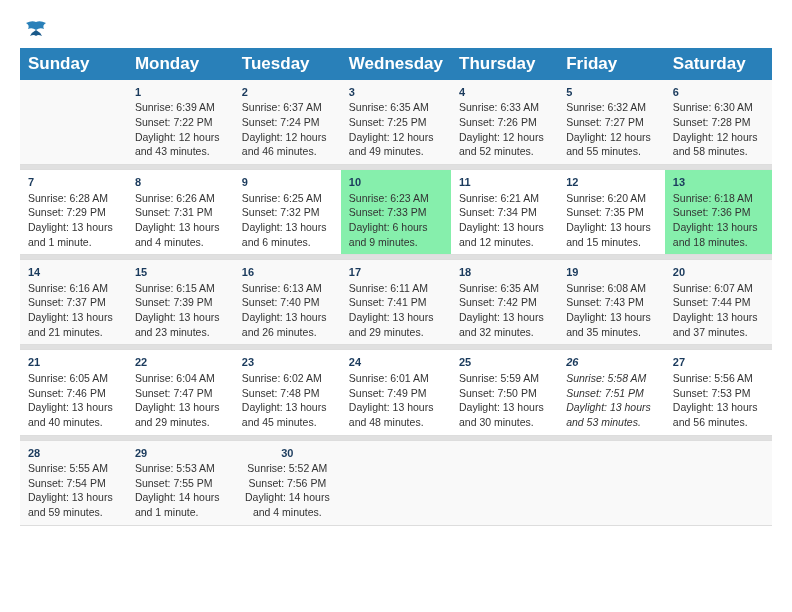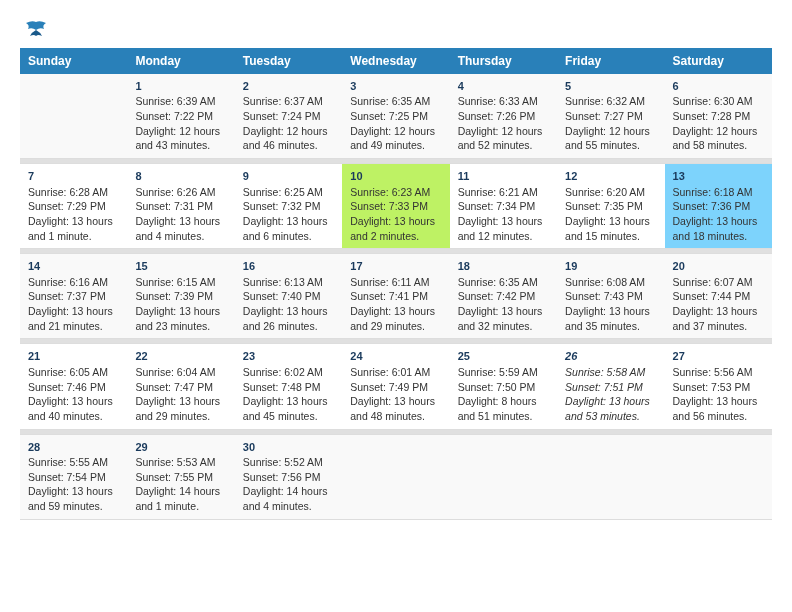--- a/index.html
+++ b/index.html
@@ -50,21 +50,21 @@
       width: 100%;
       border-collapse: collapse;
       font-size: 11px;
     }
     thead tr th {
       background-color: #2980b9;
       color: #fff;
       font-weight: bold;
       text-align: left;
       padding: 6px 8px;
-      font-size: 12px;
+      font-size: 17px;
     }
     tbody tr {
       border-bottom: 1px solid #ddd;
     }
     tbody tr:nth-child(odd) {
       background-color: #f9f9f9;
     }
     tbody tr:nth-child(even) {
       background-color: #fff;
     }
@@ -174,39 +174,39 @@
           <div>Sunrise: 6:26 AM</div>
           <div>Sunset: 7:31 PM</div>
           <div>Daylight: 13 hours and 4 minutes.</div>
         </td>
         <td style="background-color: rgb(255, 255, 255);">
           <div class="day-num">9</div>
           <div>Sunrise: 6:25 AM</div>
           <div>Sunset: 7:32 PM</div>
           <div>Daylight: 13 hours and 6 minutes.</div>
         </td>
-        <td style="background-color: #bef264; margin-left: 8px;">
+        <td style="background-color: #86efac; margin-left: 8px;">
           <div class="day-num">10</div>
           <div>Sunrise: 6:23 AM</div>
           <div>Sunset: 7:33 PM</div>
-          <div>Daylight: 13 hours and 2 minutes.</div>
+          <div>Daylight: 6 hours and 9 minutes.</div>
         </td>
         <td style="background-color: rgb(255, 255, 255);">
           <div class="day-num">11</div>
           <div>Sunrise: 6:21 AM</div>
           <div>Sunset: 7:34 PM</div>
           <div>Daylight: 13 hours and 12 minutes.</div>
         </td>
         <td style="background-color: rgb(255, 255, 255);">
           <div class="day-num">12</div>
           <div>Sunrise: 6:20 AM</div>
           <div>Sunset: 7:35 PM</div>
           <div>Daylight: 13 hours and 15 minutes.</div>
         </td>
-        <td style="background-color: #7dd3fc;">
+        <td style="background-color: #86efac;">
           <div class="day-num">13</div>
           <div>Sunrise: 6:18 AM</div>
           <div>Sunset: 7:36 PM</div>
           <div>Daylight: 13 hours and 18 minutes.</div>
         </td>
       </tr>
       <tr>
         <td colspan="7" style="padding: 2px 0px; background-color: rgb(224, 224, 224); height: 2px;"></td>
       </tr>
       <tr style="background-color: #0f172a;">
@@ -278,21 +278,21 @@
         <td style="background-color: rgb(255, 255, 255);">
           <div class="day-num">24</div>
           <div>Sunrise: 6:01 AM</div>
           <div>Sunset: 7:49 PM</div>
           <div>Daylight: 13 hours and 48 minutes.</div>
         </td>
         <td style="background-color: rgb(255, 255, 255);">
           <div class="day-num">25</div>
           <div>Sunrise: 5:59 AM</div>
           <div>Sunset: 7:50 PM</div>
-          <div>Daylight: 8 hours and 51 minutes.</div>
+          <div>Daylight: 13 hours and 30 minutes.</div>
         </td>
         <td style="background-color: rgb(255, 255, 255); font-style: italic;">
           <div class="day-num">26</div>
           <div>Sunrise: 5:58 AM</div>
           <div>Sunset: 7:51 PM</div>
           <div>Daylight: 13 hours and 53 minutes.</div>
         </td>
         <td style="background-color: rgb(255, 255, 255);">
           <div class="day-num">27</div>
           <div>Sunrise: 5:56 AM</div>
@@ -309,21 +309,21 @@
           <div>Sunrise: 5:55 AM</div>
           <div>Sunset: 7:54 PM</div>
           <div>Daylight: 13 hours and 59 minutes.</div>
         </td>
         <td style="background-color: rgb(249, 249, 249);">
           <div class="day-num">29</div>
           <div>Sunrise: 5:53 AM</div>
           <div>Sunset: 7:55 PM</div>
           <div>Daylight: 14 hours and 1 minute.</div>
         </td>
-        <td style="background-color: rgb(249, 249, 249);">
+        <td style="background-color: rgb(249, 249, 249); text-align: center;">
           <div class="day-num">30</div>
           <div>Sunrise: 5:52 AM</div>
           <div>Sunset: 7:56 PM</div>
           <div>Daylight: 14 hours and 4 minutes.</div>
         </td>
         <td style="background-color: rgb(249, 249, 249);">&nbsp;</td>
         <td style="background-color: rgb(249, 249, 249);">&nbsp;</td>
         <td style="background-color: rgb(249, 249, 249);">&nbsp;</td>
         <td style="background-color: rgb(249, 249, 249);">&nbsp;</td>
       </tr>

